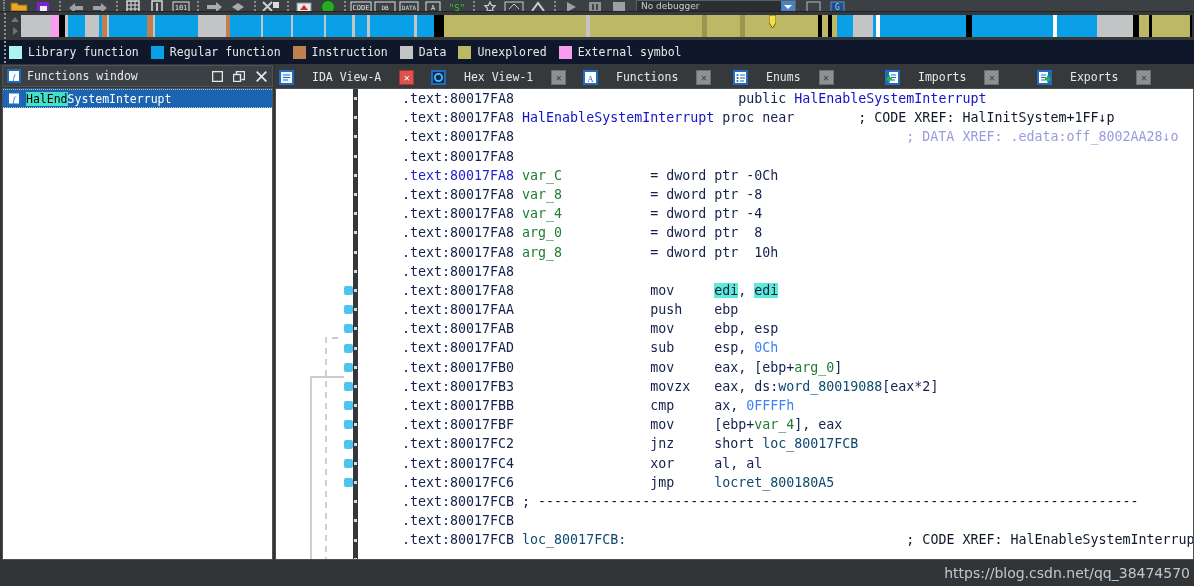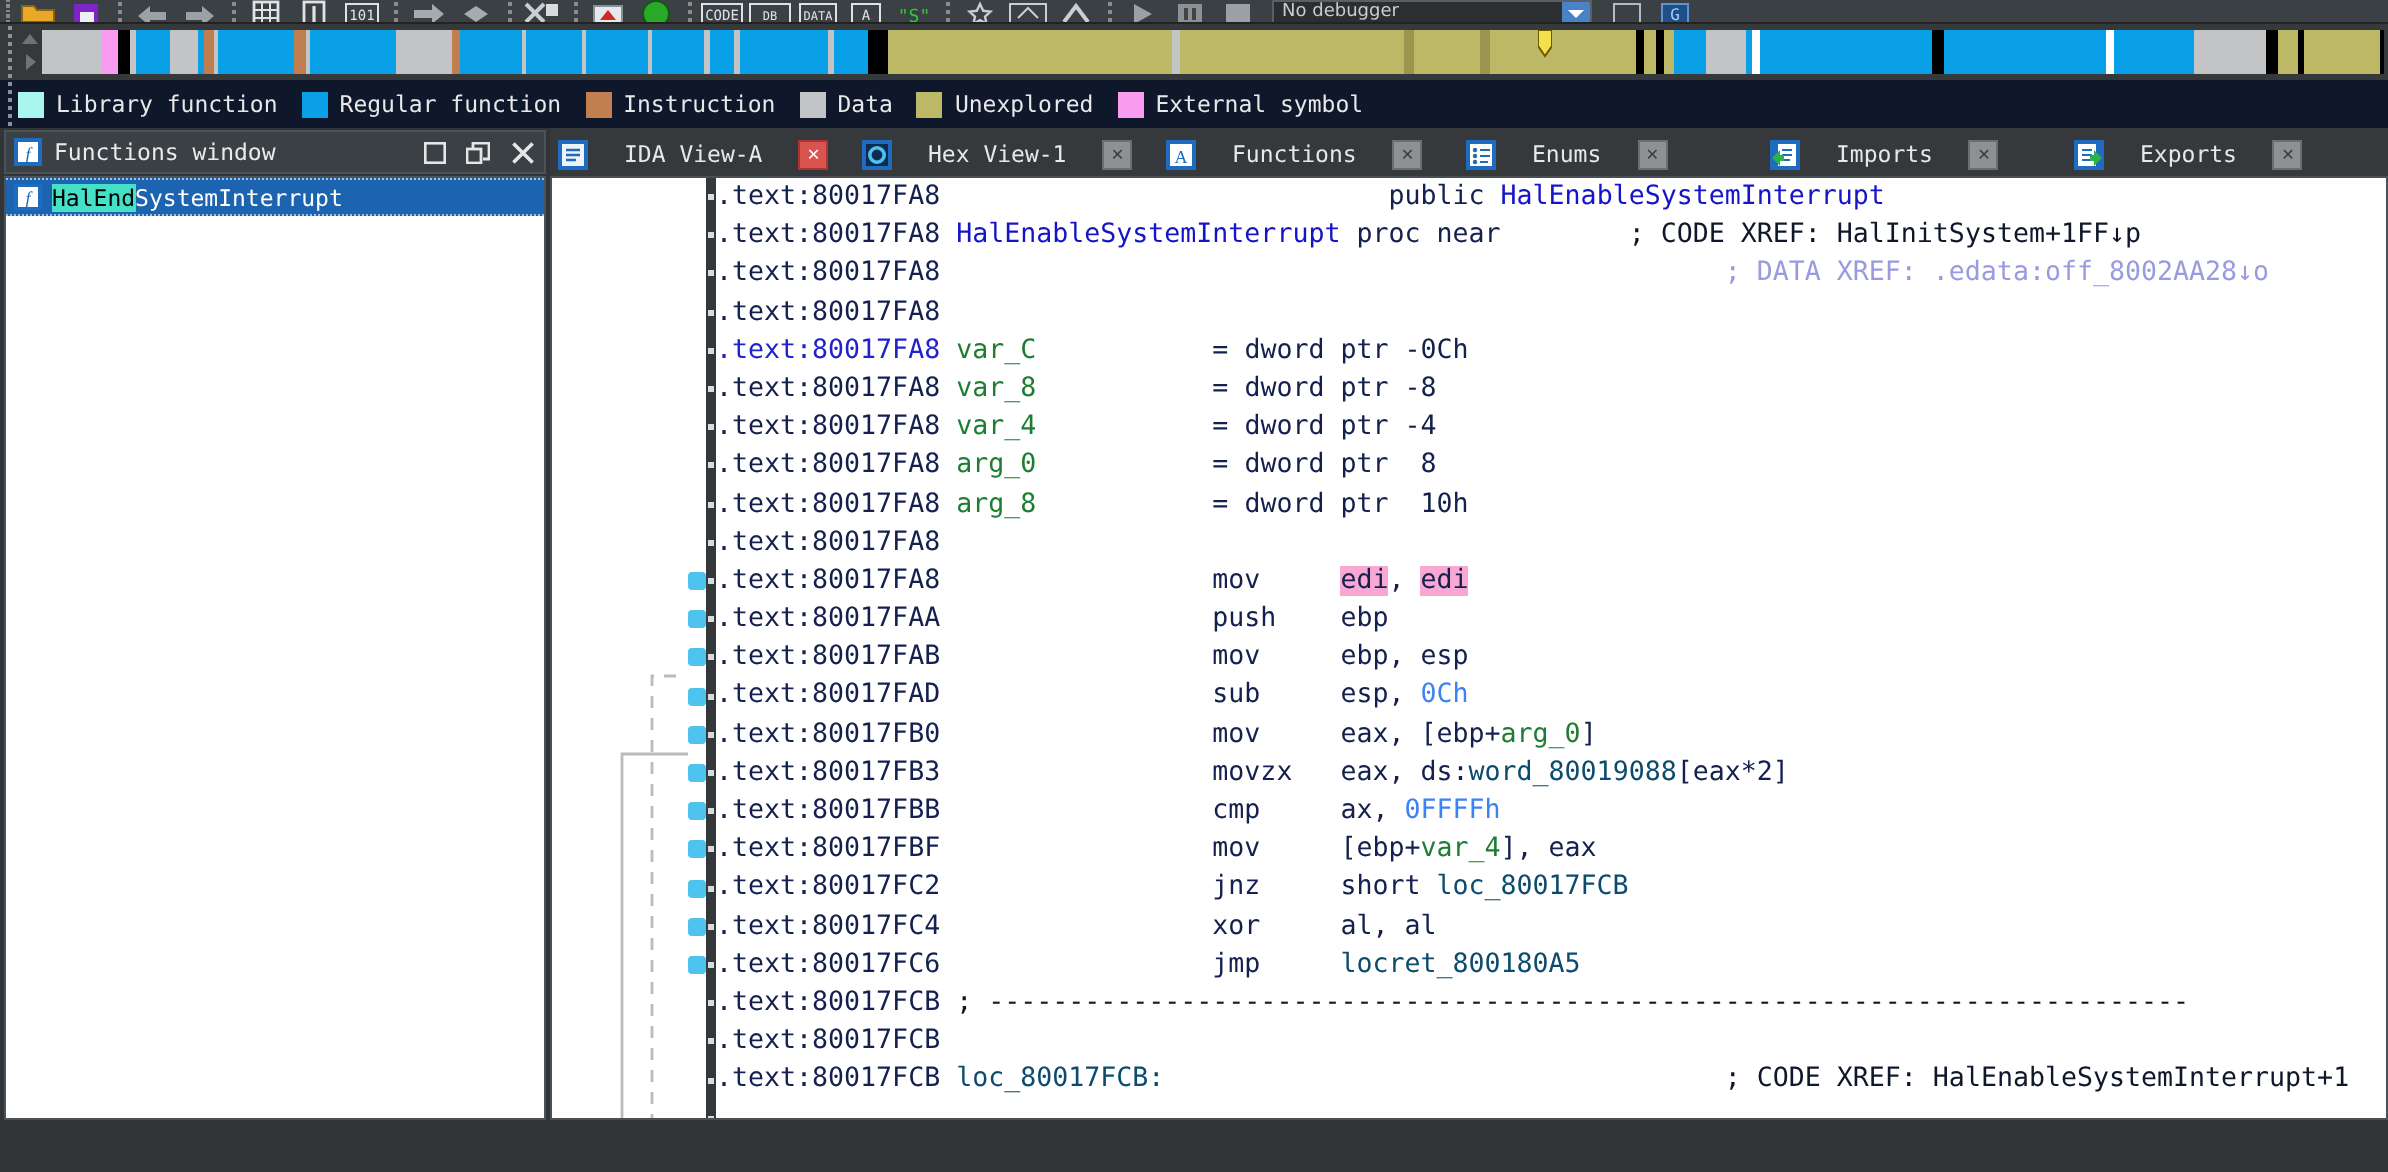--- a/index.html
+++ b/index.html
@@ -116,31 +116,31 @@
   .dot { position:absolute; width:9px; height:9px; border-radius:2px;
     background:#4ec3f0; }
   .darkbar { position:absolute; left:77px; top:0; width:5px; height:100%;
     background:#34383b; }
   .tickcol { position:absolute; left:77px; top:0; width:5px; height:100%; }
   .tick { position:absolute; left:1px; width:3px; height:3px; background:#d9dcde; }
 
   .code { position:absolute; left:82px; top:0; right:0; bottom:0;
     font-family:"DejaVu Sans Mono", monospace; font-size:13.3px;
     line-height:19.2px; white-space:pre; color:#14204e; }
-  .ln { height:19.2px; position:relative; }
+  .ln { height:19.2px; position:relative;padding-left:44px; }
   .addr { color:#14204e; }
   .addr.blue { color:#2222cc; }
   .kw   { color:#14204e; }
   .fnname { color:#1414c8; font-weight:normal; }
   .loc  { color:#0c4a6e; }
   .varname { color:#1e7d32; }
   .num  { color:#3b82f6; }
   .cmt  { color:#0f172a; }
   .cmt2 { color:#9a9ae0; }
-  .hl   { background:#f9a8d4; }
+  .hl   { background:#5eead4; }
 
   .arrowsvg { position:absolute; left:0; top:0; width:76px; height:472px; }
 
   .sbar { position:absolute; left:348px; top:560px; width:846px; height:26px;
     background:#313538; display:flex; align-items:center; }
   .sbox { height:19px; border:1px solid #595e61; background:#3a3f42;
     display:flex; align-items:center; padding:0 5px; color:#e6e8ea;
     font-family:"DejaVu Sans Mono", monospace; font-size:11.5px; }
   .watermark { position:absolute; right:4px; top:560px; height:26px;
     display:flex; align-items:center; color:#c3c7ca;
@@ -589,14 +589,17 @@
         <div class="tick" style="top: 372.8px;"></div>
         <div class="tick" style="top: 392px;"></div>
         <div class="tick" style="top: 411.2px;"></div>
         <div class="tick" style="top: 430.4px;"></div>
         <div class="tick" style="top: 449.6px;"></div>
         <div class="tick" style="top: 468.8px;"></div>
       </div>
     <div class="code" id="code"><div class="ln"><span class="addr">.text:80017FA8</span><span class="kw">                            public </span><span class="fnname">HalEnableSystemInterrupt</span></div><div class="ln"><span class="addr">.text:80017FA8</span><span class="fnname"> HalEnableSystemInterrupt</span><span class="kw"> proc near        </span><span class="cmt">; CODE XREF: HalInitSystem+1FF↓p</span></div><div class="ln"><span class="addr">.text:80017FA8</span><span class="cmt2">                                                 ; DATA XREF: .edata:off_8002AA28↓o</span></div><div class="ln"><span class="addr">.text:80017FA8</span></div><div class="ln"><span class="addr blue">.text:80017FA8</span><span class="varname"> var_C</span><span class="kw">           = dword ptr -0Ch</span></div><div class="ln"><span class="addr">.text:80017FA8</span><span class="varname"> var_8</span><span class="kw">           = dword ptr -8</span></div><div class="ln"><span class="addr">.text:80017FA8</span><span class="varname"> var_4</span><span class="kw">           = dword ptr -4</span></div><div class="ln"><span class="addr">.text:80017FA8</span><span class="varname"> arg_0</span><span class="kw">           = dword ptr  8</span></div><div class="ln"><span class="addr">.text:80017FA8</span><span class="varname"> arg_8</span><span class="kw">           = dword ptr  10h</span></div><div class="ln"><span class="addr">.text:80017FA8</span></div><div class="ln"><span class="addr">.text:80017FA8</span><span class="kw">                 mov     </span><span class="hl">edi</span><span class="kw">, </span><span class="hl">edi</span></div><div class="ln"><span class="addr">.text:80017FAA</span><span class="kw">                 push    ebp</span></div><div class="ln"><span class="addr">.text:80017FAB</span><span class="kw">                 mov     ebp, esp</span></div><div class="ln"><span class="addr">.text:80017FAD</span><span class="kw">                 sub     esp, </span><span class="num">0Ch</span></div><div class="ln"><span class="addr">.text:80017FB0</span><span class="kw">                 mov     eax, [ebp+</span><span class="varname">arg_0</span><span class="kw">]</span></div><div class="ln"><span class="addr">.text:80017FB3</span><span class="kw">                 movzx   eax, ds:</span><span class="loc">word_80019088</span><span class="kw">[eax*2]</span></div><div class="ln"><span class="addr">.text:80017FBB</span><span class="kw">                 cmp     ax, </span><span class="num">0FFFFh</span></div><div class="ln"><span class="addr">.text:80017FBF</span><span class="kw">                 mov     [ebp+</span><span class="varname">var_4</span><span class="kw">], eax</span></div><div class="ln"><span class="addr">.text:80017FC2</span><span class="kw">                 jnz     short </span><span class="loc">loc_80017FCB</span></div><div class="ln"><span class="addr">.text:80017FC4</span><span class="kw">                 xor     al, al</span></div><div class="ln"><span class="addr">.text:80017FC6</span><span class="kw">                 jmp     </span><span class="loc">locret_800180A5</span></div><div class="ln"><span class="addr">.text:80017FCB</span><span class="cmt"> ; ---------------------------------------------------------------------------</span></div><div class="ln"><span class="addr">.text:80017FCB</span></div><div class="ln"><span class="addr">.text:80017FCB</span><span class="loc"> loc_80017FCB:</span><span class="kw">                                   </span><span class="cmt">; CODE XREF: HalEnableSystemInterrupt+1</span></div></div>
   </div>
 
+  <div class="watermark">
+    <span>https://blog.csdn.net/qq_38474570</span>
+  </div>
 
 </div>
 
 </body></html>

